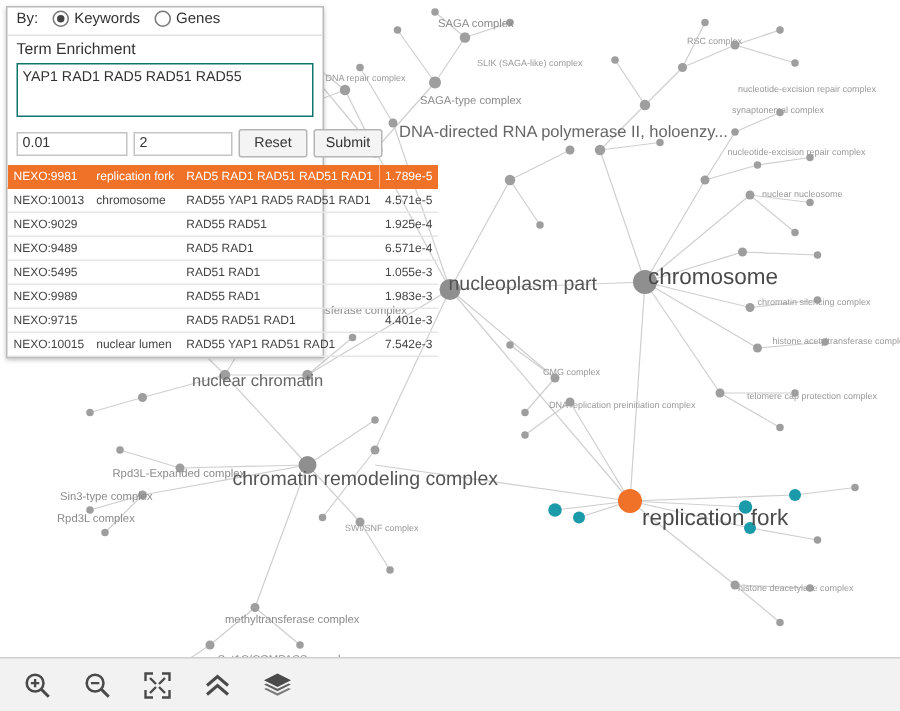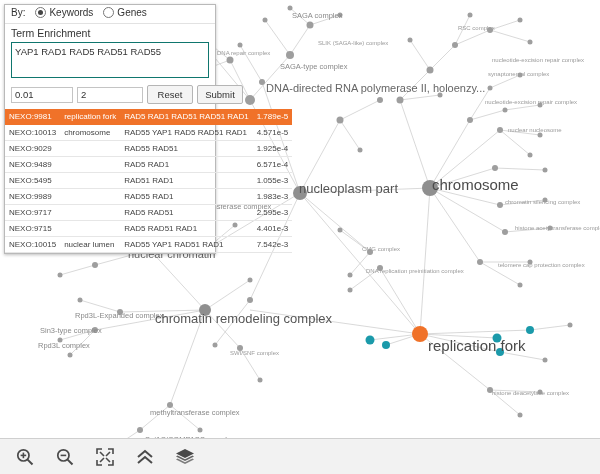--- a/index.html
+++ b/index.html
@@ -70,21 +70,21 @@
   .ta-wrap{padding:0 6px 5px 6px;}
   textarea.term{
     width:100%;height:36px;resize:none;border:1px solid #0f766e;
     font-size:9.5px;color:#333;padding:3px;box-sizing:border-box;
     font-family:"Liberation Sans", sans-serif;outline:none;
   }
   .ctrl-row{
     display:flex;align-items:center;gap:4px;padding:0 6px 5px 6px;
   }
   .ctrl-row input.num{
-    width:62px;height:16px;border:1px solid #c4c4c4;font-size:9.5px;padding:0 3px;
+    width:74px;height:16px;border:1px solid #c4c4c4;font-size:9.5px;padding:0 3px;
     box-sizing:border-box;font-family:"Liberation Sans", sans-serif;outline:none;color:#333;
   }
   .ctrl-row input.num.two{width:66px;}
   .btn{
     height:17px;min-width:34px;border:1px solid #b5b5b5;background:#f4f4f4;
     font-size:9.5px;color:#333;display:flex;align-items:center;justify-content:center;
     cursor:pointer;border-radius:2px;padding:0 5px;
   }
 
   
@@ -396,26 +396,20 @@
             <td class="c2">RAD51 RAD1</td>
             <td class="c3">1.055e-3</td>
           </tr>
           <tr class="">
             <td class="c0">NEXO:9989</td>
             <td class="c1"></td>
             <td class="c2">RAD55 RAD1</td>
             <td class="c3">1.983e-3</td>
           </tr>
           <tr class="">
-            <td class="c0">NEXO:9717</td>
-            <td class="c1"></td>
-            <td class="c2">RAD5 RAD51</td>
-            <td class="c3">2.595e-3</td>
-          </tr>
-          <tr class="">
             <td class="c0">NEXO:9715</td>
             <td class="c1"></td>
             <td class="c2">RAD5 RAD51 RAD1</td>
             <td class="c3">4.401e-3</td>
           </tr>
           <tr class="">
             <td class="c0">NEXO:10015</td>
             <td class="c1">nuclear lumen</td>
             <td class="c2">RAD55 YAP1 RAD51 RAD1</td>
             <td class="c3">7.542e-3</td>

